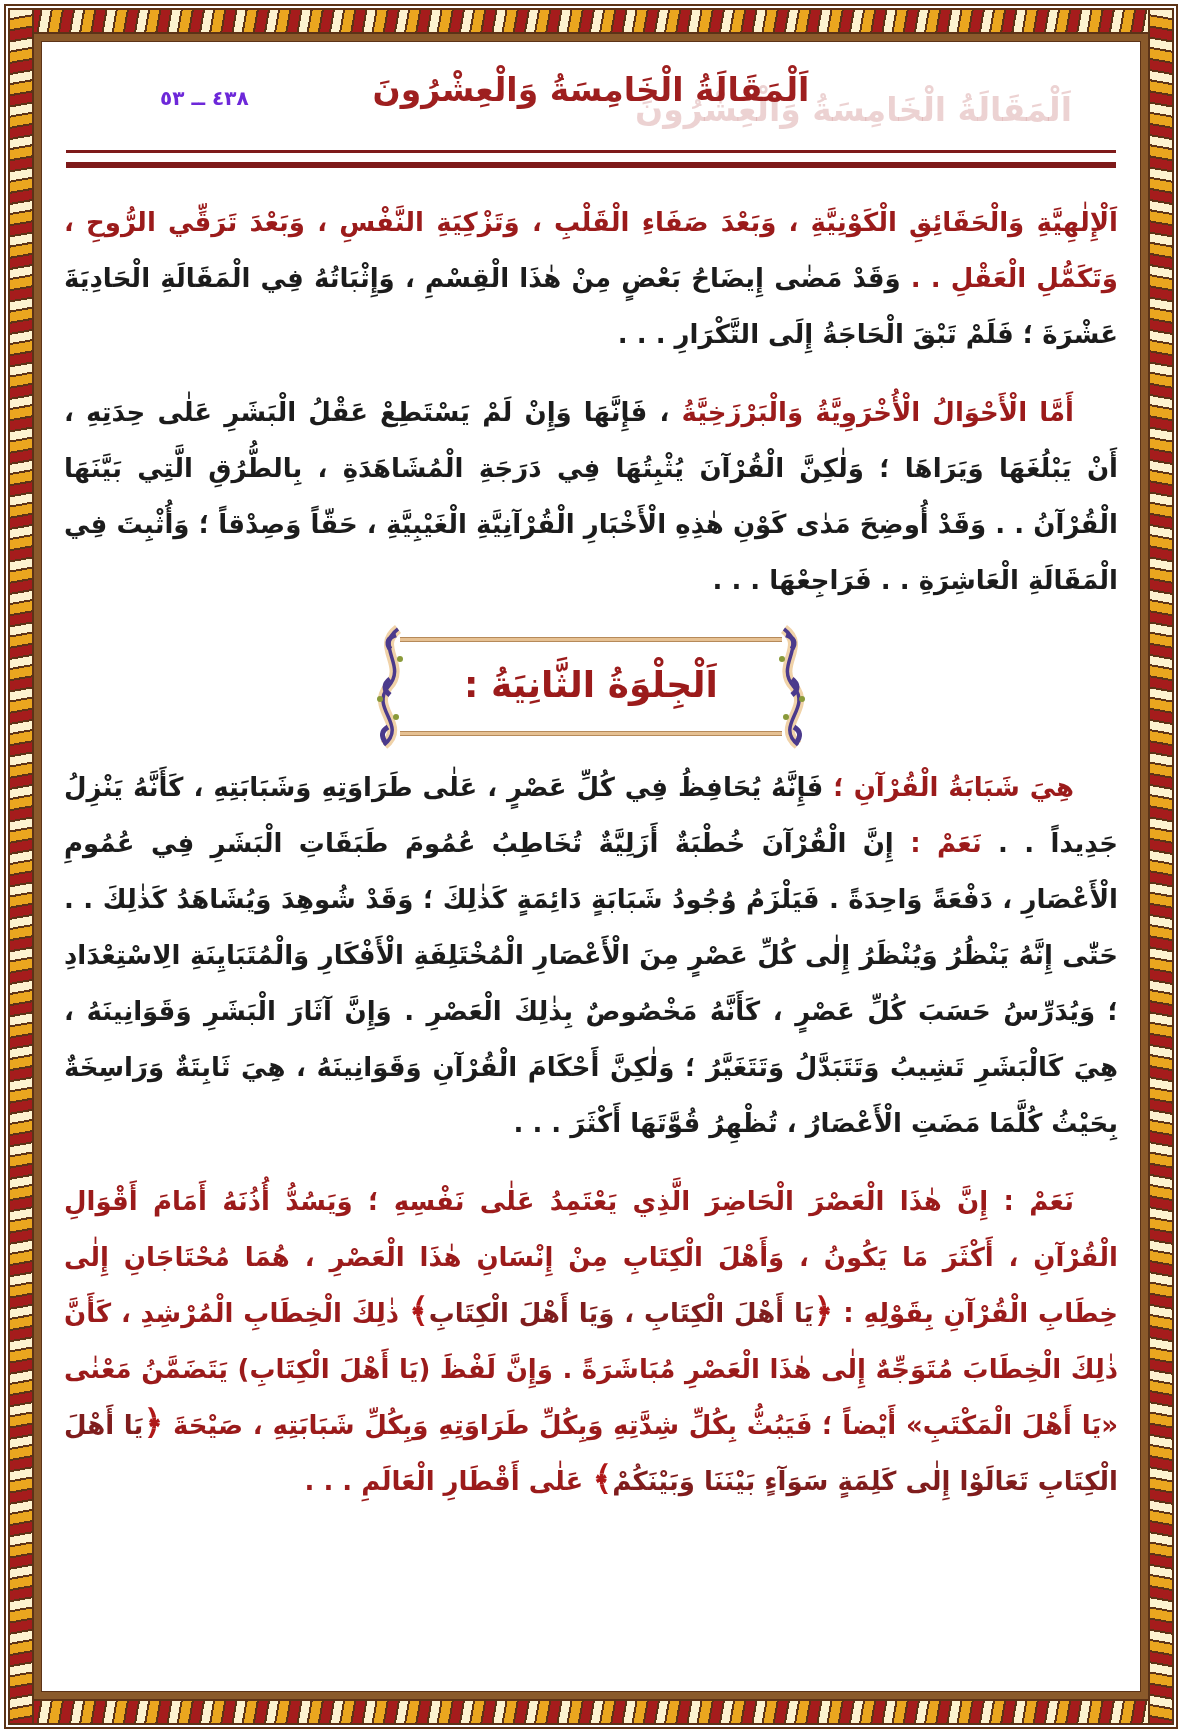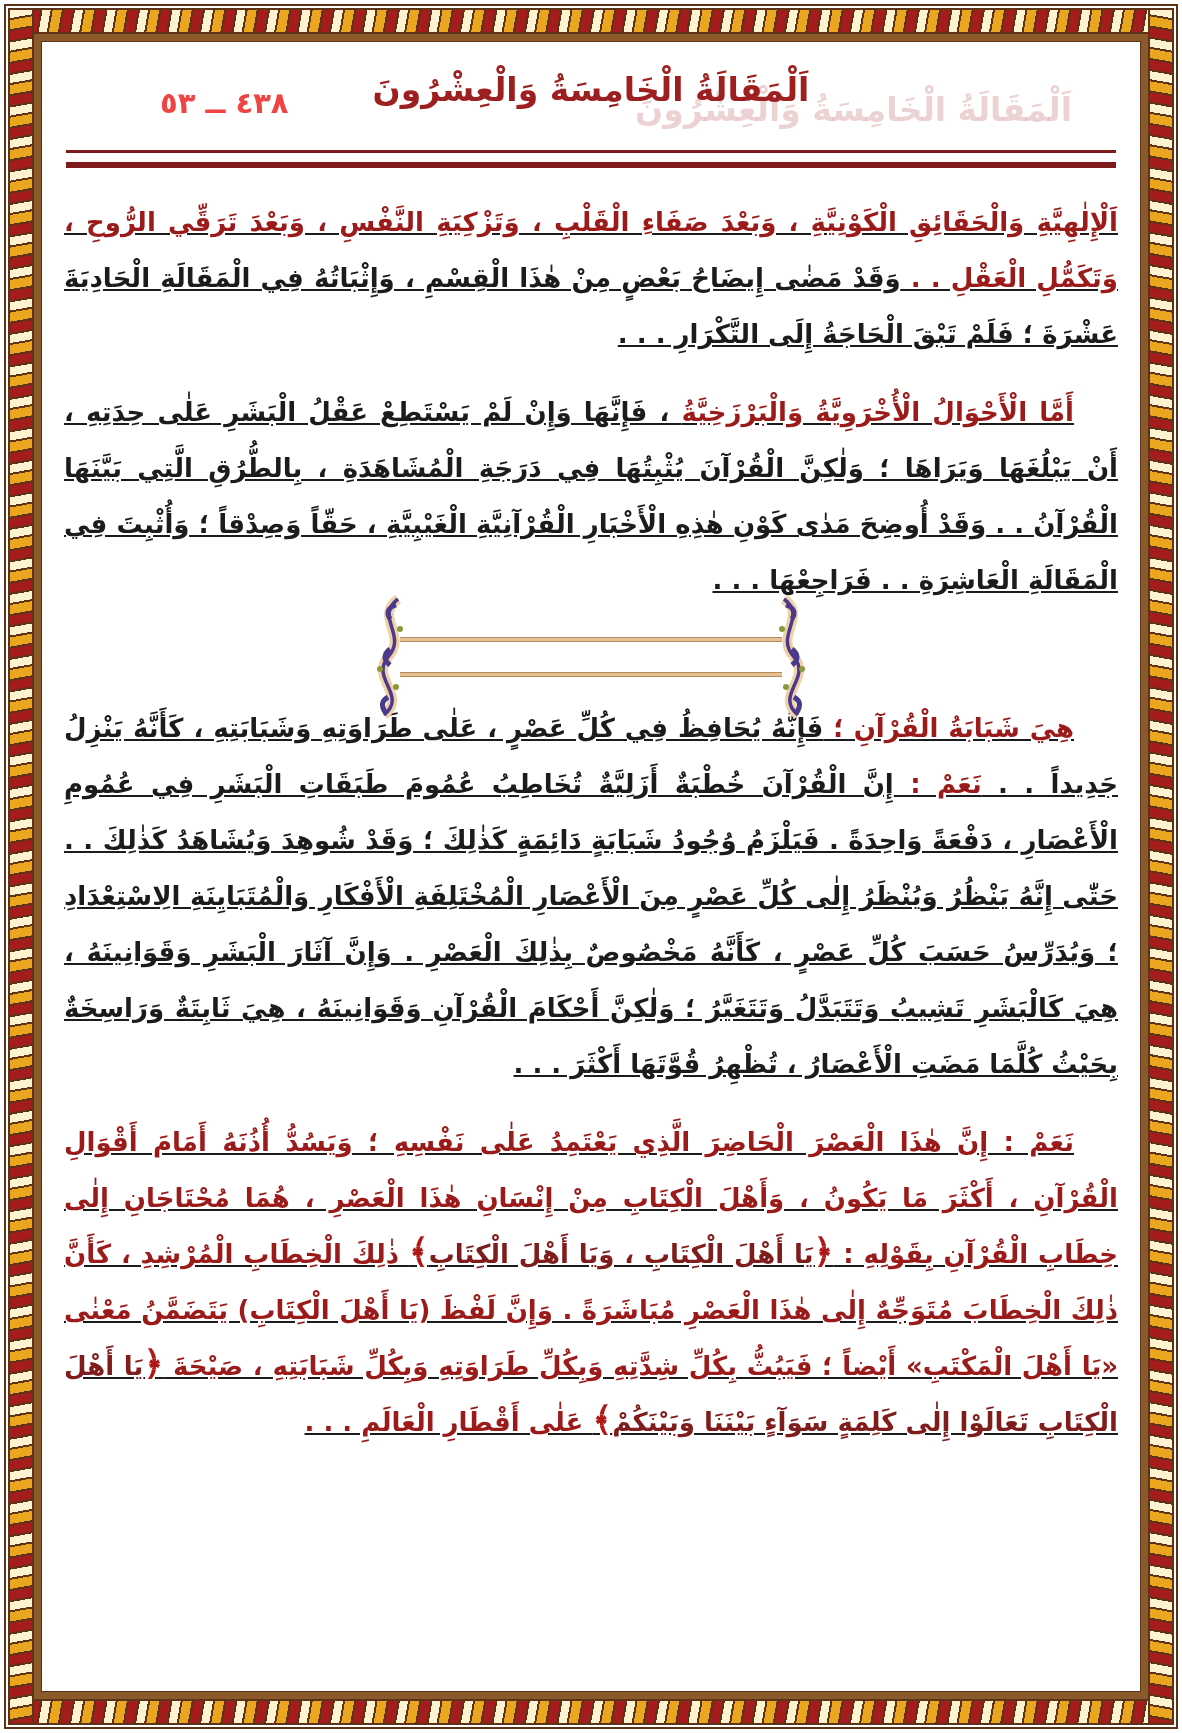--- a/index.html
+++ b/index.html
@@ -19,25 +19,25 @@
   .band-left{left:8px;}
   .band-right{right:8px;background:repeating-linear-gradient(190deg,#fdf3d0 0 8px,#5c3317 8px 10px,#eaa61f 10px 19px,#5c3317 19px 21px,#a51c1c 21px 30px,#5c3317 30px 32px);}
   .frame-inner{position:absolute;inset:34px;border:7px solid #8a5a2b;
     box-shadow:0 0 0 2px #5c3317, inset 0 0 0 1px #5c3317;pointer-events:none;}
   
   .content{position:absolute;inset:46px;padding:0 18px;}
   .header{position:relative;margin-top:24px;height:70px;text-align:center;}
   .page-title{position:relative;display:inline-block;font-size:33px;font-weight:bold;color:#9e1f1f;z-index:1;}
   .title-ghost{position:absolute;top:20px;right:46px;white-space:nowrap;font-size:33px;font-weight:bold;
     color:rgba(158,31,31,0.20);z-index:0;pointer-events:none;}
-  .page-numbers{position:absolute;left:96px;top:16px;font-size:29px;font-weight:bold;color:#ef4444;direction:rtl;}
+  .page-numbers{position:absolute;left:96px;top:16px;font-size:20px;font-weight:bold;color:#6d28d9;direction:rtl;}
   .double-rule{height:9px;border-top:3px solid #7e1a1a;border-bottom:6px solid #7e1a1a;margin:10px 2px 0 2px;}
   
   .bodytext{direction:rtl;text-align:justify;font-weight:bold;font-size:26px;line-height:56px;color:#1c1c1c;}
-  .para{margin:0 0 22px 0;text-decoration:underline;}
+  .para{margin:0 0 22px 0;}
   .para.first{margin-top:26px;}
   .para.indent{text-indent:44px;}
   .run-red{color:#9b1b1b;}
   .run-black{color:#1c1c1c;}
   .run-blue{color:#7f1d1d;}
   .run-bracket{color:#b01818;font-size:1.3em;line-height:0;}
   
   .heading-box{position:relative;width:330px;margin:30px auto 24px auto;padding:16px 26px;text-align:center;
     border-top:3px solid #e6c193;border-bottom:3px solid #e6c193;
     box-shadow:0 1px 0 #b68a5a, 0 -1px 0 #b68a5a, inset 0 1px 0 #b68a5a, inset 0 -1px 0 #b68a5a;}
@@ -74,20 +74,21 @@
 
     <div class="heading-box">
       <svg class="orn orn-left" viewBox="0 0 46 124">
         <path d="M32 4 C 8 22, 42 40, 22 62 C 4 84, 42 100, 18 120" fill="none" stroke="#f0d2a8" stroke-width="10"></path>
         <path d="M32 4 C 8 22, 42 40, 22 62 C 4 84, 42 100, 18 120" fill="none" stroke="#4b3a8c" stroke-width="3.5"></path>
         <path d="M30 10 q -12 4 -6 14 M24 54 q -10 8 0 16 M22 102 q -10 6 -2 16" fill="none" stroke="#4b3a8c" stroke-width="5"></path>
         <circle cx="34" cy="34" r="3" fill="#8a9a3a"></circle>
           <circle cx="14" cy="74" r="3" fill="#8a9a3a"></circle>
           <circle cx="30" cy="92" r="3" fill="#8a9a3a"></circle>
       </svg>
+      <span class="heading-text">اَلْجِلْوَةُ الثَّانِيَةُ :</span>
       <svg class="orn orn-right" viewBox="0 0 46 124">
         <path d="M32 4 C 8 22, 42 40, 22 62 C 4 84, 42 100, 18 120" fill="none" stroke="#f0d2a8" stroke-width="10"></path>
         <path d="M32 4 C 8 22, 42 40, 22 62 C 4 84, 42 100, 18 120" fill="none" stroke="#4b3a8c" stroke-width="3.5"></path>
         <path d="M30 10 q -12 4 -6 14 M24 54 q -10 8 0 16 M22 102 q -10 6 -2 16" fill="none" stroke="#4b3a8c" stroke-width="5"></path>
         <circle cx="34" cy="34" r="3" fill="#8a9a3a"></circle>
           <circle cx="14" cy="74" r="3" fill="#8a9a3a"></circle>
           <circle cx="30" cy="92" r="3" fill="#8a9a3a"></circle>
       </svg>
     </div>
 

